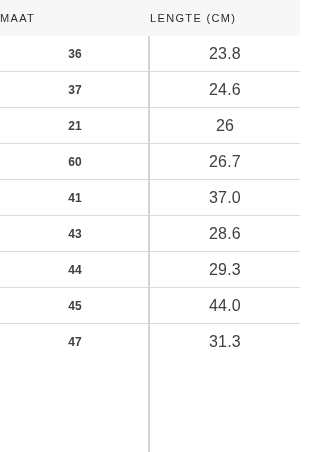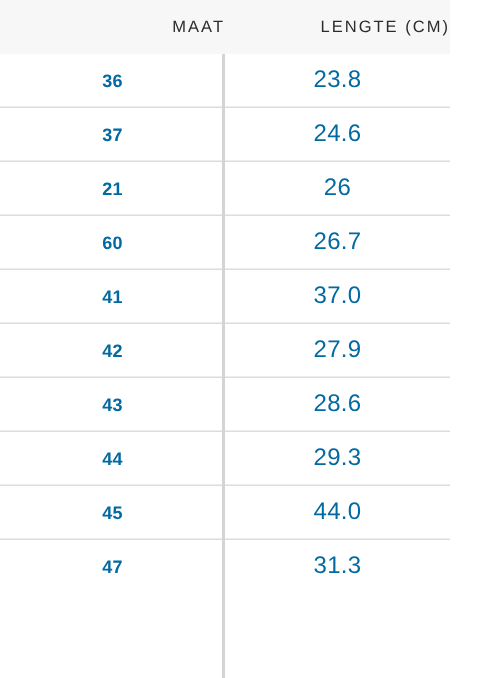--- a/index.html
+++ b/index.html
@@ -29,38 +29,38 @@
     background: #f7f7f7;
   }
   .size-table thead th {
     height: 36px;
     padding: 0;
     margin: 0;
     font-weight: 400;
     font-size: 11px;
     letter-spacing: 1.35px;
     color: #2b2b2b;
-    text-align: right;
+    text-align: left;
     vertical-align: middle;
     border: none;
     white-space: nowrap;
   }
 
   
   .size-table tbody tr {
     background: #ffffff;
   }
   .size-table tbody td {
     height: 35px;
     padding: 0;
     margin: 16px;
     text-align: center;
     vertical-align: middle;
     border-top: 1px solid #dcdcdc;
-    color: #0369a1;
+    color: #404040;
     white-space: nowrap;
   }
   
   .size-table tbody tr:first-child td {
     border-top: none;
   }
 
   .cell-size {
     font-size: 12px;
     font-weight: 700;
@@ -124,24 +124,20 @@
         </tr>
         <tr>
           <td class="cell-size">60</td>
           <td class="cell-value">26.7</td>
         </tr>
         <tr>
           <td class="cell-size">41</td>
           <td class="cell-value">37.0</td>
         </tr>
         <tr>
-          <td class="cell-size">42</td>
-          <td class="cell-value">27.9</td>
-        </tr>
-        <tr>
           <td class="cell-size">43</td>
           <td class="cell-value">28.6</td>
         </tr>
         <tr>
           <td class="cell-size">44</td>
           <td class="cell-value">29.3</td>
         </tr>
         <tr>
           <td class="cell-size">45</td>
           <td class="cell-value">44.0</td>

